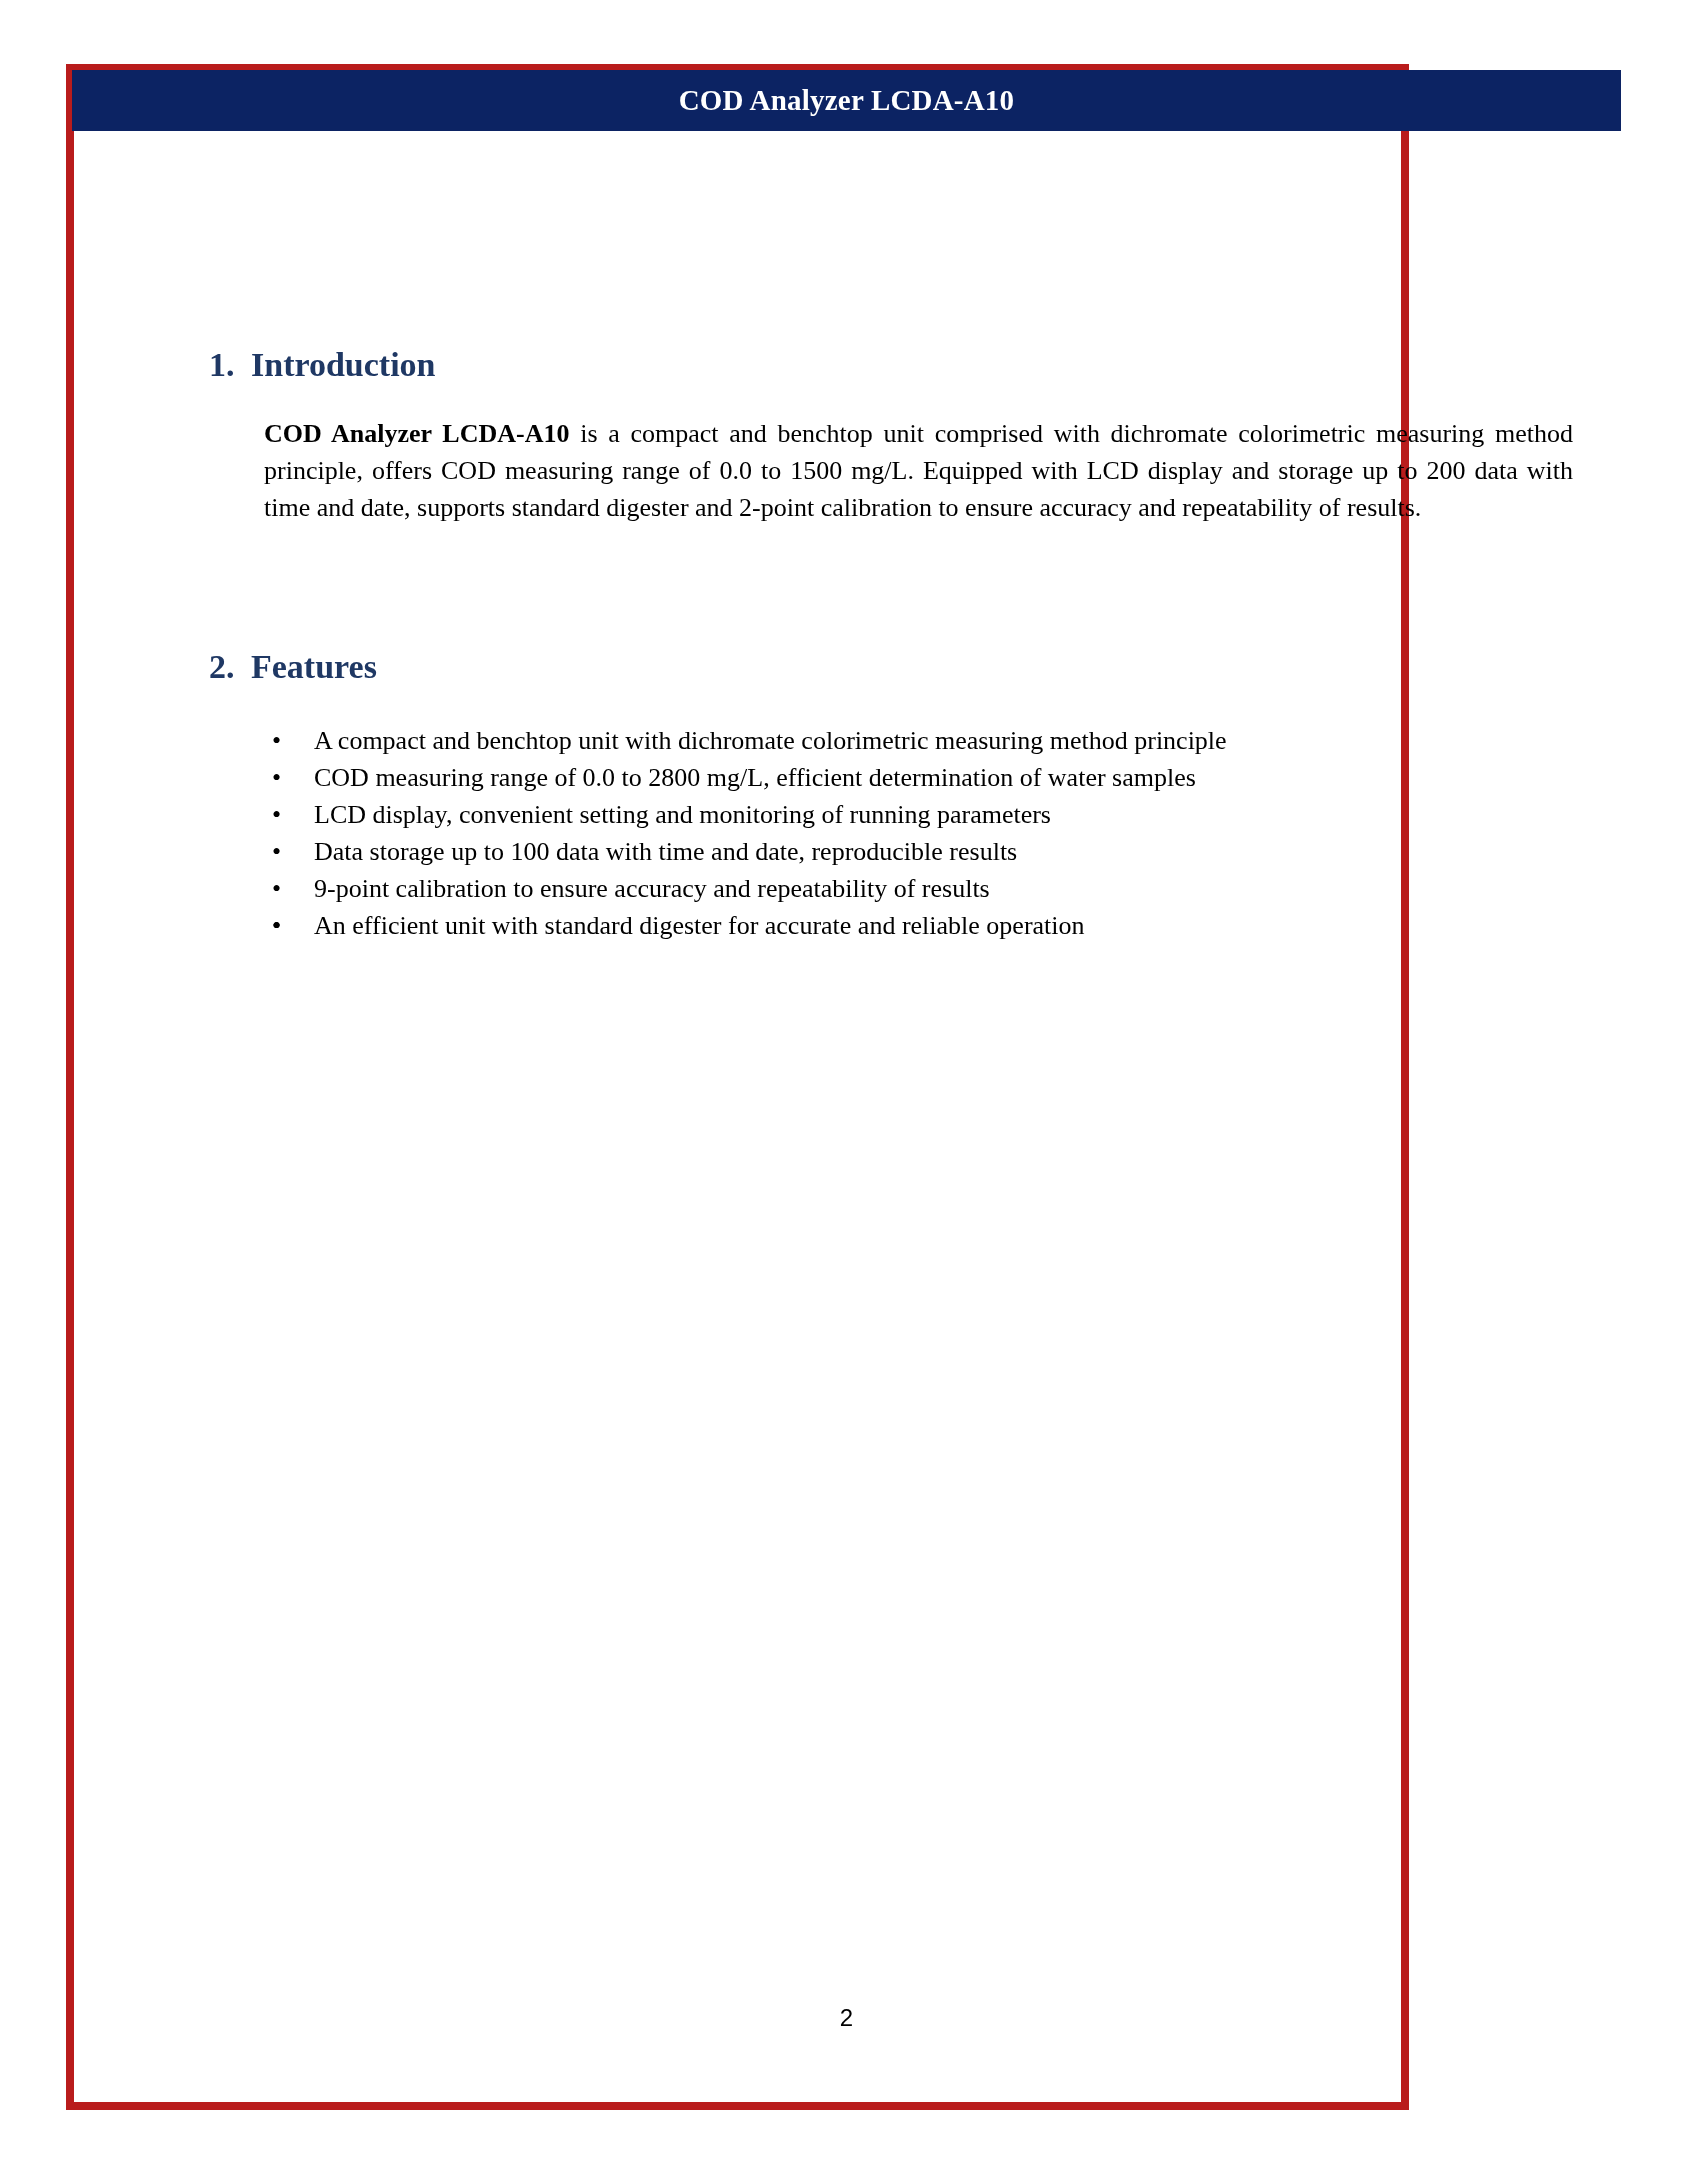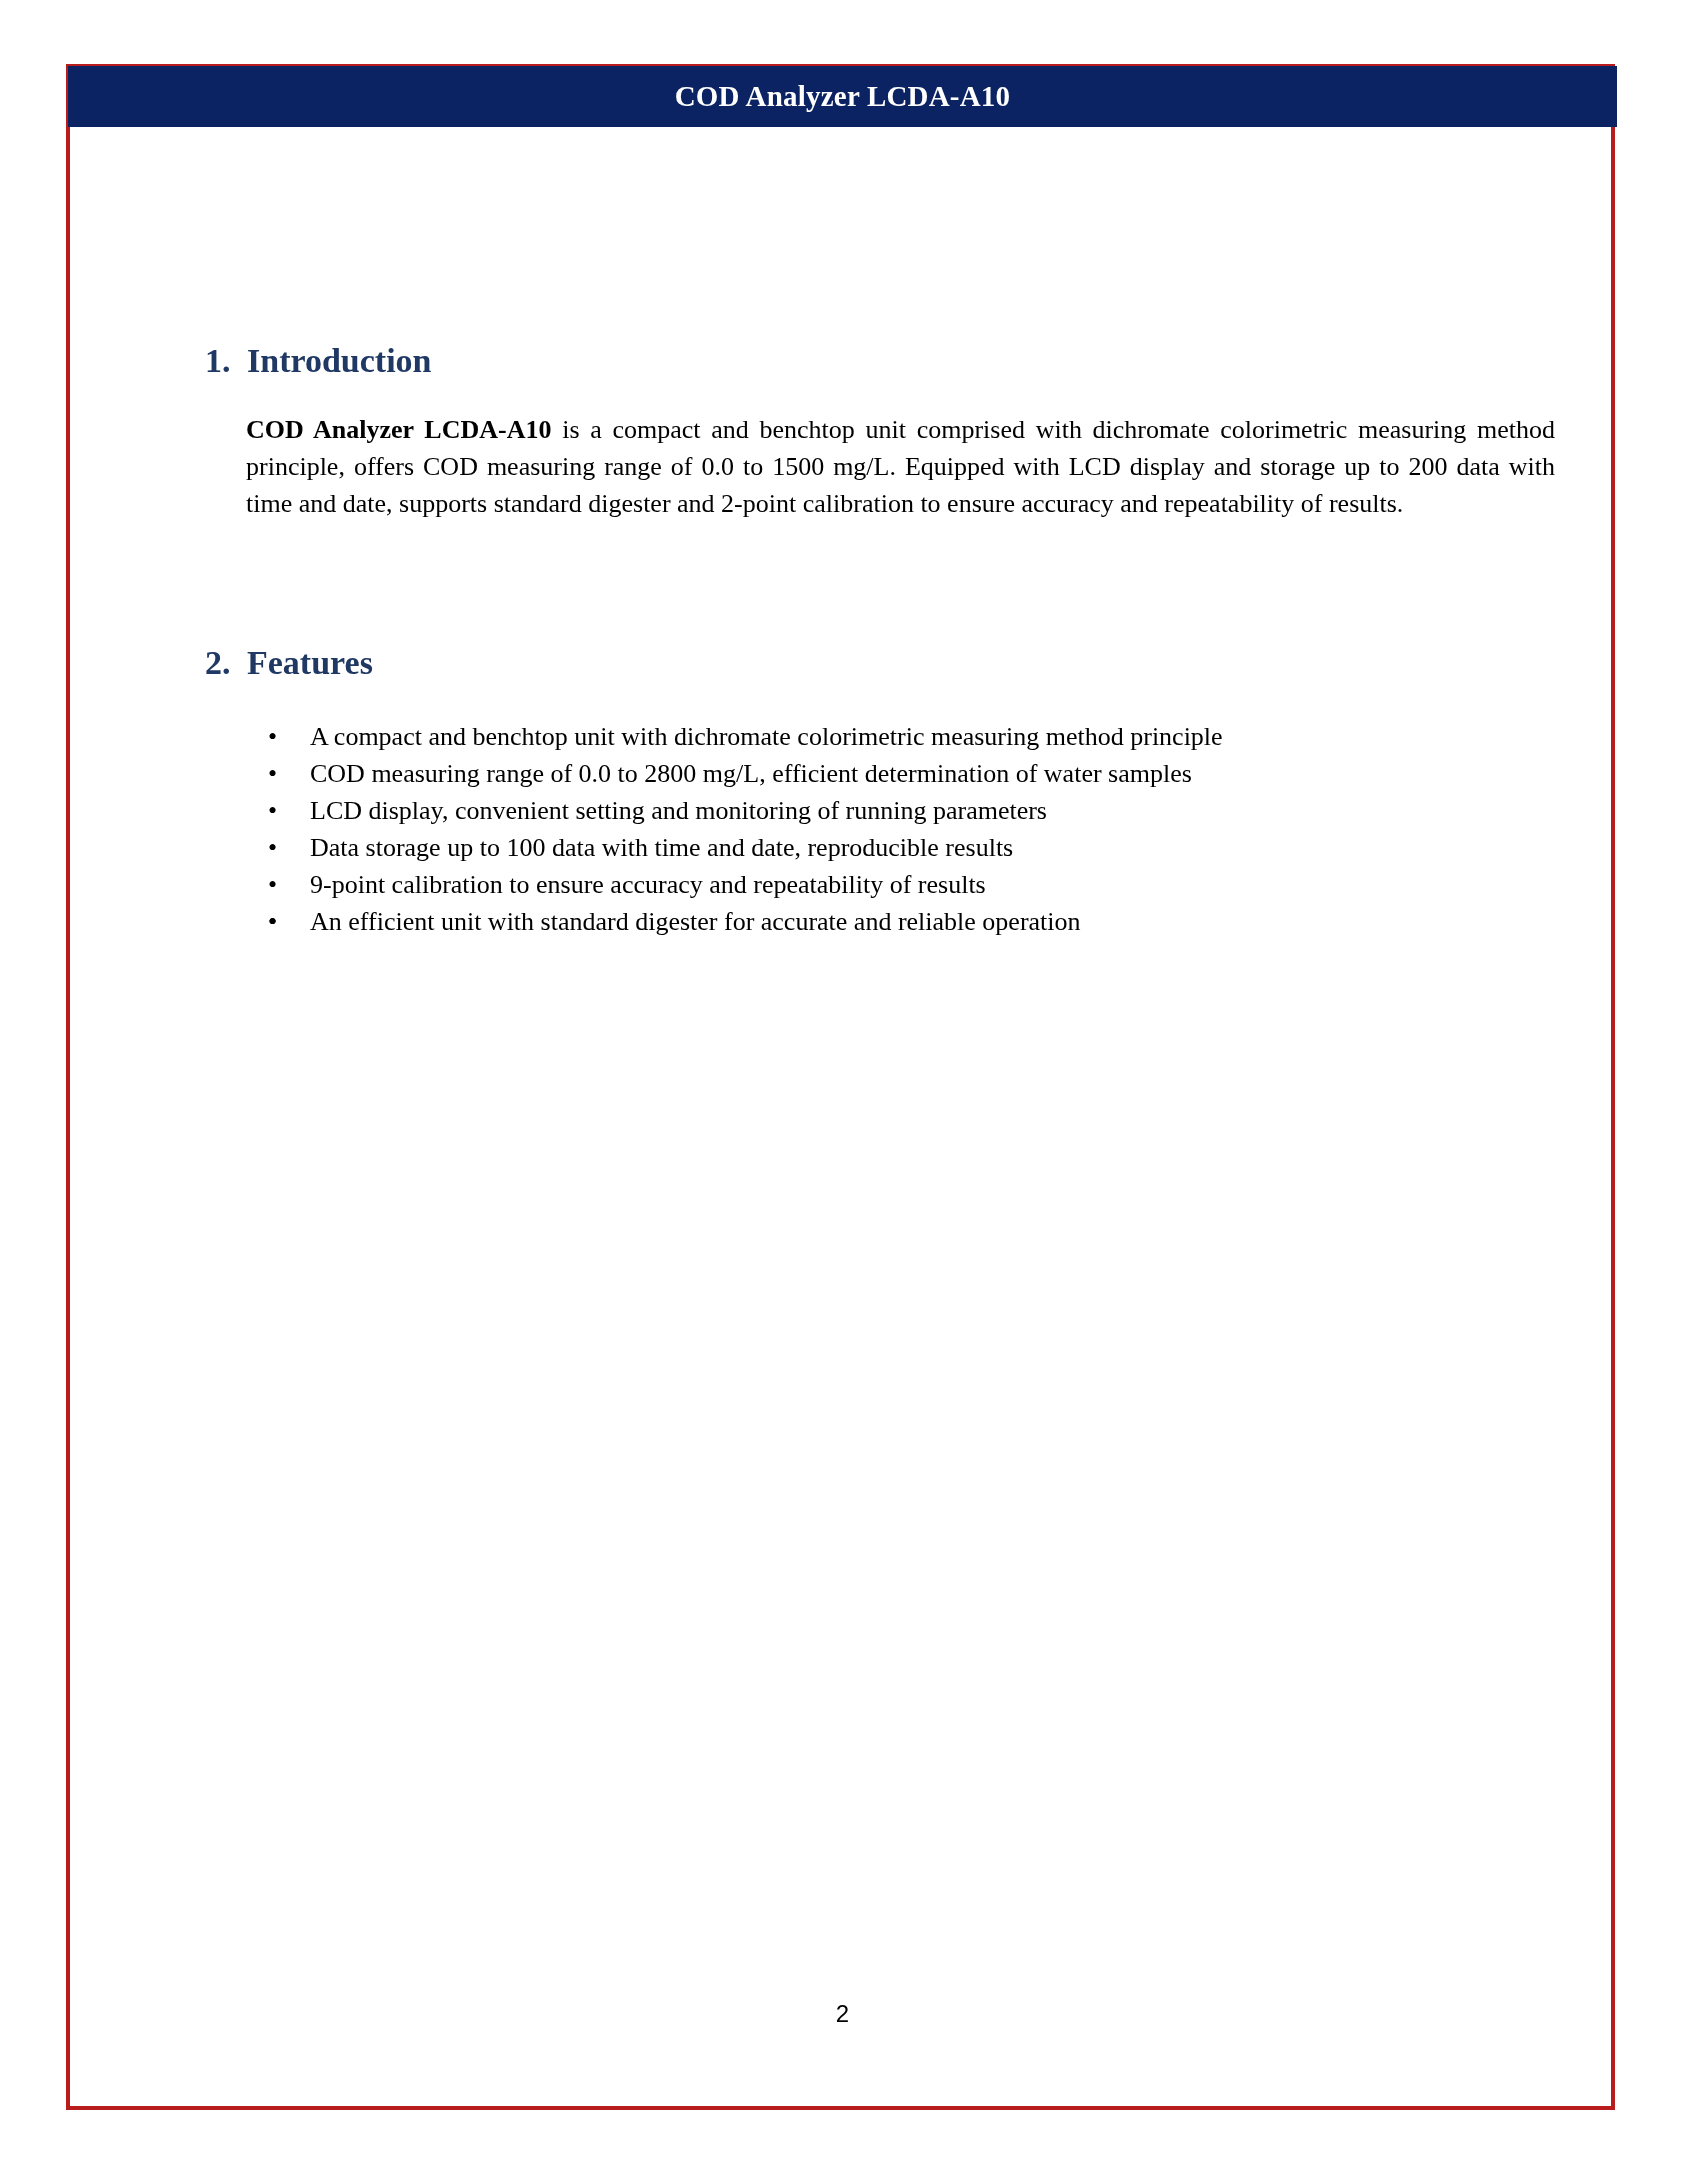--- a/index.html
+++ b/index.html
@@ -11,24 +11,24 @@
     width: 1683px;
     height: 2178px;
     font-family: "Liberation Serif", "DejaVu Serif", serif;
     -webkit-font-smoothing: antialiased;
   }
 
   .page {
     position: absolute;
     left: 66px;
     top: 64px;
-    width: 1549px;
+    width: 1343px;
     height: 2046px;
     box-sizing: border-box;
-    border: 4px solid #b91c1c;
+    border: 8px solid #b91c1c;
     background: #ffffff;
   }
 
   .header-bar {
     position: absolute;
     left: -2px;
     top: -2px;
     width: 1549px;
     height: 61px;
     background: #0c2363;
@@ -144,21 +144,21 @@
 
   <div class="content">
 
     <div class="section" style="top:213px;">
       <div class="section-heading">
         <span class="section-num">1.</span>
         <span class="section-label">Introduction</span>
       </div>
     </div>
 
-    <div class="para" style="top:282px;">
+    <div class="para" style="top:282px;margin-left:14px;">
       <b>COD Analyzer LCDA-A10</b><span> is a compact and benchtop unit comprised with dichromate colorimetric measuring method principle, offers COD measuring range of 0.0 to 1500 mg/L. Equipped with LCD display and storage up to 200 data with time and date, supports standard digester and 2-point calibration to ensure accuracy and repeatability of results.</span>
     </div>
 
     <div class="section" style="top:515px;">
       <div class="section-heading">
         <span class="section-num">2.</span>
         <span class="section-label">Features</span>
       </div>
     </div>
 

